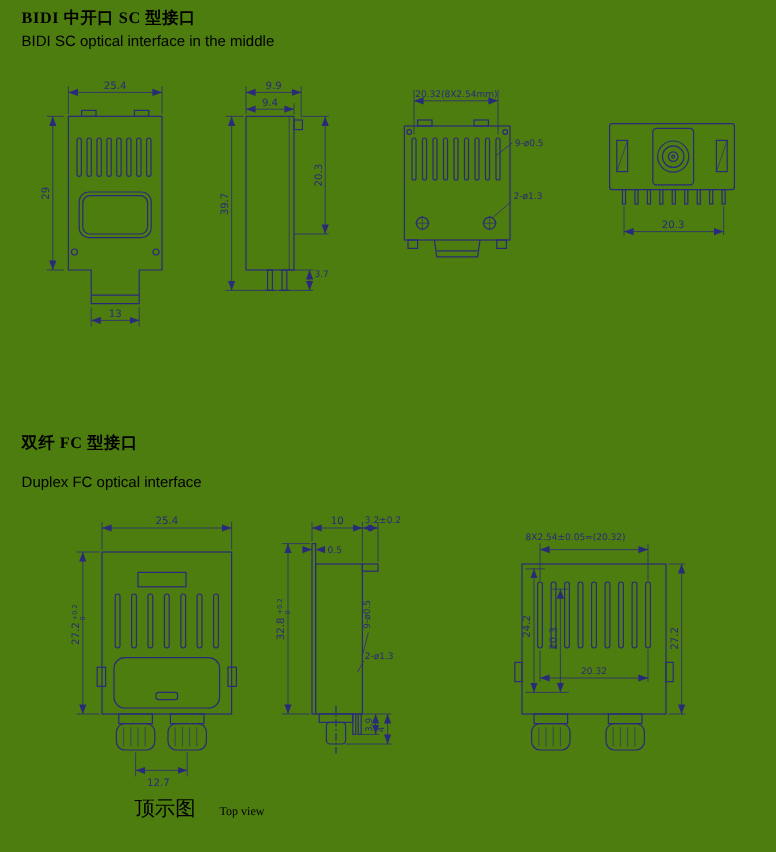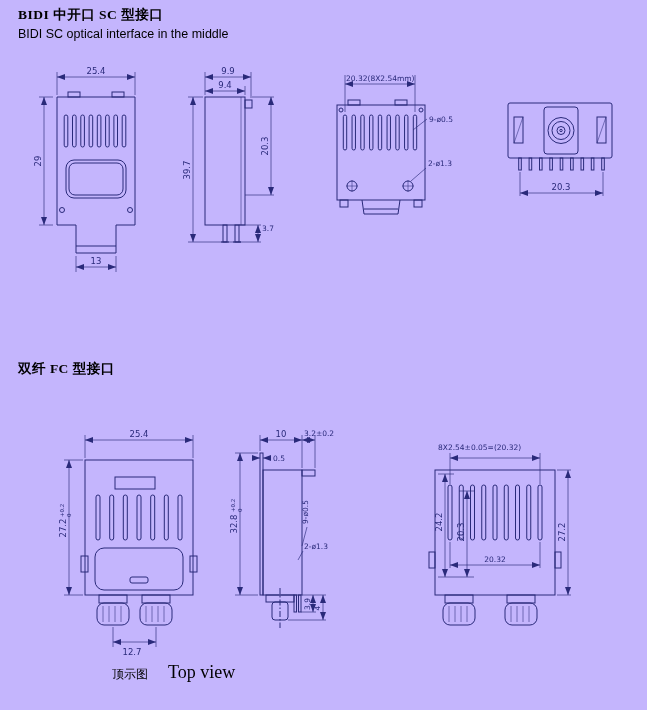--- a/index.html
+++ b/index.html
@@ -1,24 +1,24 @@
 <!DOCTYPE html>
 <html><head>
 <meta charset="utf-8">
 <style>
   html,body{margin:0;padding:0;background:#fff;}
-  #page{position:relative;width:647px;height:710px;background:#c4b5fd;overflow:hidden;
+  #page{position:relative;width:647px;height:710px;background:#4d7c0f;overflow:hidden;
         font-family:"Liberation Sans",sans-serif;}
   .title-cn{position:absolute;color:#000;font-family:"Liberation Serif",serif;
             font-size:13.5px;font-weight:600;letter-spacing:.5px;white-space:nowrap;}
   .title-en{position:absolute;color:#000;font-family:"Liberation Sans",sans-serif;
             font-size:12.5px;font-weight:500;white-space:nowrap;}
   .viewlabel{position:absolute;display:flex;align-items:baseline;gap:20px;color:#000;}
-  .viewlabel .cn{font-family:Liberation Serif, serif;font-size:12px;}
-  .viewlabel .en{font-family:"Liberation Serif",serif;font-size:18px;}
+  .viewlabel .cn{font-family:Liberation Serif, serif;font-size:17px;}
+  .viewlabel .en{font-family:"Liberation Serif",serif;font-size:10px;}
   svg.draw{position:absolute;overflow:visible;}
   .draw .body line,.draw .body path,.draw .body rect,.draw .body circle,
   .draw .body polyline,.draw .body polygon{stroke:#2a2a7a;stroke-width:1;fill:none;}
   .draw .body .thin{stroke-width:.55;}
   .draw .dim line,.draw .dim polyline{stroke:#2a2a7a;stroke-width:.65;fill:none;}
   .draw text{fill:#2a2a7a;stroke:none;font-family:"DejaVu Sans",sans-serif;font-size:8.5px;}
   .draw text.sm{font-size:7.5px;}
   .draw text.tol{font-size:5.5px;}
   .draw .fillDot{fill:#2a2a7a;stroke:none;}
   .draw .cline{stroke:#2a2a7a;stroke-width:.5;stroke-dasharray:6 2 1.5 2;fill:none;}
@@ -167,20 +167,21 @@
     </g>
     <g class="dim">
       <line x1="20" y1="77" x2="20" y2="101"></line>
         <line x1="103" y1="77" x2="103" y2="101"></line>
       <line x1="20" y1="98" x2="103" y2="98" marker-start="url(#arw)" marker-end="url(#arw)"></line>
       <text x="61" y="95" text-anchor="middle">20.3</text>
     </g>
   </svg>
 
   <div class="title-cn" style="left:18px;top:360px">双纤 FC 型接口</div>
+  <div class="title-en" style="left:18px;top:395px">Duplex FC optical interface</div>
 
   <svg class="draw" style="left:55px;top:428px" width="160" height="240" viewBox="0 0 160 240">
     <g class="dim">
       <line x1="30" y1="7" x2="30" y2="30"></line>
         <line x1="138" y1="7" x2="138" y2="30"></line>
       <line x1="30" y1="12" x2="138" y2="12" marker-start="url(#arw)" marker-end="url(#arw)"></line>
       <text x="84" y="9" text-anchor="middle">25.4</text>
       <line x1="28" y1="32" x2="9" y2="32"></line>
         <line x1="28" y1="167" x2="9" y2="167"></line>
       <line x1="14" y1="32" x2="14" y2="167" marker-start="url(#arw)" marker-end="url(#arw)"></line>

